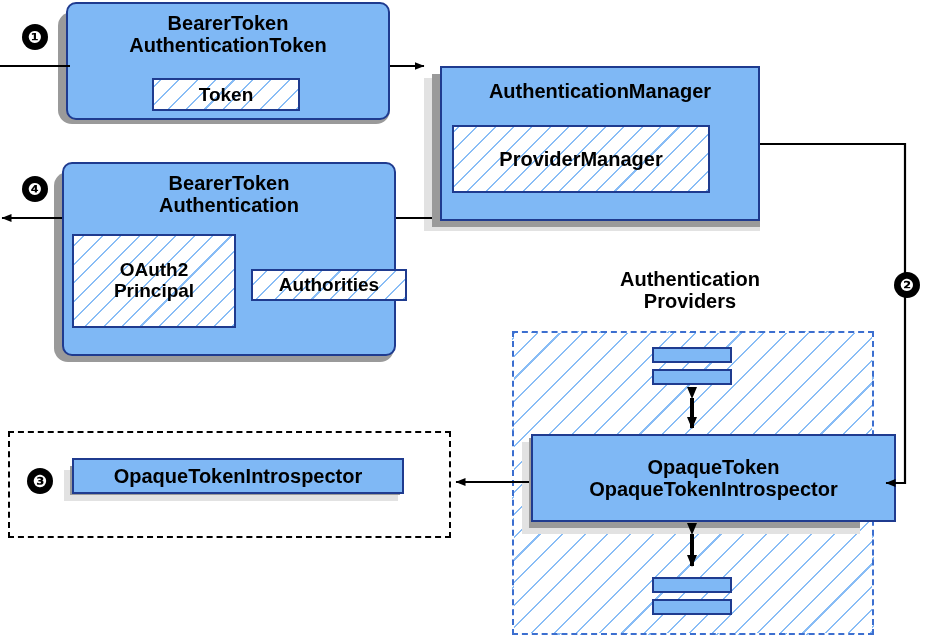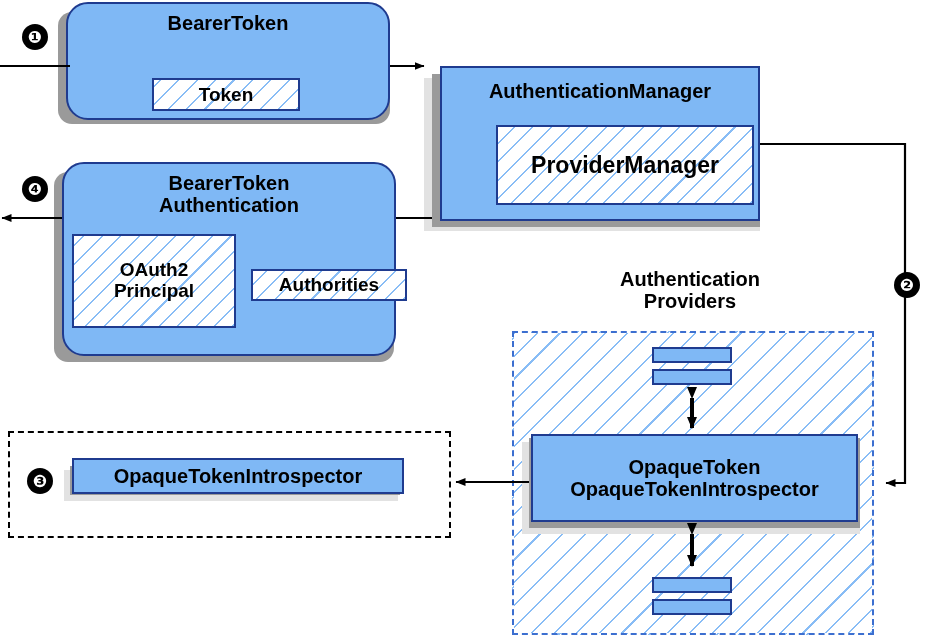--- a/index.html
+++ b/index.html
@@ -23,21 +23,21 @@
     align-items: center;
     color: #000000;
     font-weight: bold;
     z-index: 5;
   }
   
   .blue {
     background: #7FB8F5;
     border: 2px solid #1F3B8F;
   }
-  .rounded { border-radius: 22px; }
+  .rounded { border-radius: 10px; }
   .shadow {
     position: absolute;
     background: #9a9a9a;
     z-index: 2;
   }
   .shadow2 {
     position: absolute;
     background: #e2e2e2;
     z-index: 1;
   }
@@ -188,34 +188,35 @@
 
   <div class="badge" style="left:22px; top:24px;">❶</div>
   <div class="badge" style="left:894px; top:272px;">❷</div>
   <div class="badge" style="left:27px; top:468px;">❸</div>
   <div class="badge" style="left:22px; top:176px;">❹</div>
 
   <div class="shadow rounded" style="left:58px; top:12px; width:332px; height:112px;"></div>
   <div class="node blue rounded" style="left:66px; top:2px; width:324px; height:118px; padding-top:8px;">
     <div class="node-title" style="font-size:20px;">
       <div>BearerToken</div>
+      <div>AuthenticationToken</div>
     </div>
   </div>
   <div class="hatch" style="left:152px; top:78px; width:148px; height:33px; font-size:19px;">
     <span>Token</span>
   </div>
 
   <div class="shadow2" style="left:424px; top:78px; width:336px; height:153px;"></div>
   <div class="shadow" style="left:432px; top:74px; width:328px; height:153px;"></div>
   <div class="node blue" style="left:440px; top:66px; width:320px; height:155px; padding-top:12px;">
     <div class="node-title" style="font-size:20px;">
       <div>AuthenticationManager</div>
     </div>
   </div>
-  <div class="hatch" style="left:496px; top:125px; width:258px; height:80px; font-size:23px;">
+  <div class="hatch" style="left:452px; top:125px; width:258px; height:68px; font-size:20px;">
     <span>ProviderManager</span>
   </div>
 
   <div class="shadow rounded" style="left:54px; top:172px; width:340px; height:190px;"></div>
   <div class="node blue rounded" style="left:62px; top:162px; width:334px; height:194px; padding-top:8px;">
     <div class="node-title" style="font-size:20px;">
       <div>BearerToken</div>
       <div>Authentication</div>
     </div>
   </div>
@@ -236,21 +237,21 @@
   <div class="dashed-blue-hatch" style="left:512px; top:331px; width:362px; height:304px;"></div>
 
   <div class="ifbar" style="left:652px; top:347px; width:80px; height:16px;"></div>
   <div class="ifbar" style="left:652px; top:369px; width:80px; height:16px;"></div>
 
   <div class="ifbar" style="left:652px; top:577px; width:80px; height:16px;"></div>
   <div class="ifbar" style="left:652px; top:599px; width:80px; height:16px;"></div>
 
   <div class="shadow2" style="left:522px; top:442px; width:338px; height:92px;"></div>
   <div class="shadow" style="left:529px; top:438px; width:331px; height:90px;"></div>
-  <div class="node blue" style="left:531px; top:434px; width:327px; height:88px; justify-content:center;">
+  <div class="node blue" style="left:531px; top:434px; width:365px; height:88px; justify-content:center;">
     <div class="node-title" style="font-size:20px;">
       <div>OpaqueToken</div>
       <div>OpaqueTokenIntrospector</div>
     </div>
   </div>
 
   <div class="dotted-black" style="left:8px; top:431px; width:443px; height:107px;"></div>
   <div class="shadow2" style="left:64px; top:470px; width:334px; height:31px;"></div>
   <div class="shadow" style="left:70px; top:466px; width:330px; height:29px;"></div>
   <div class="node blue" style="left:72px; top:458px; width:332px; height:36px; justify-content:center;">

